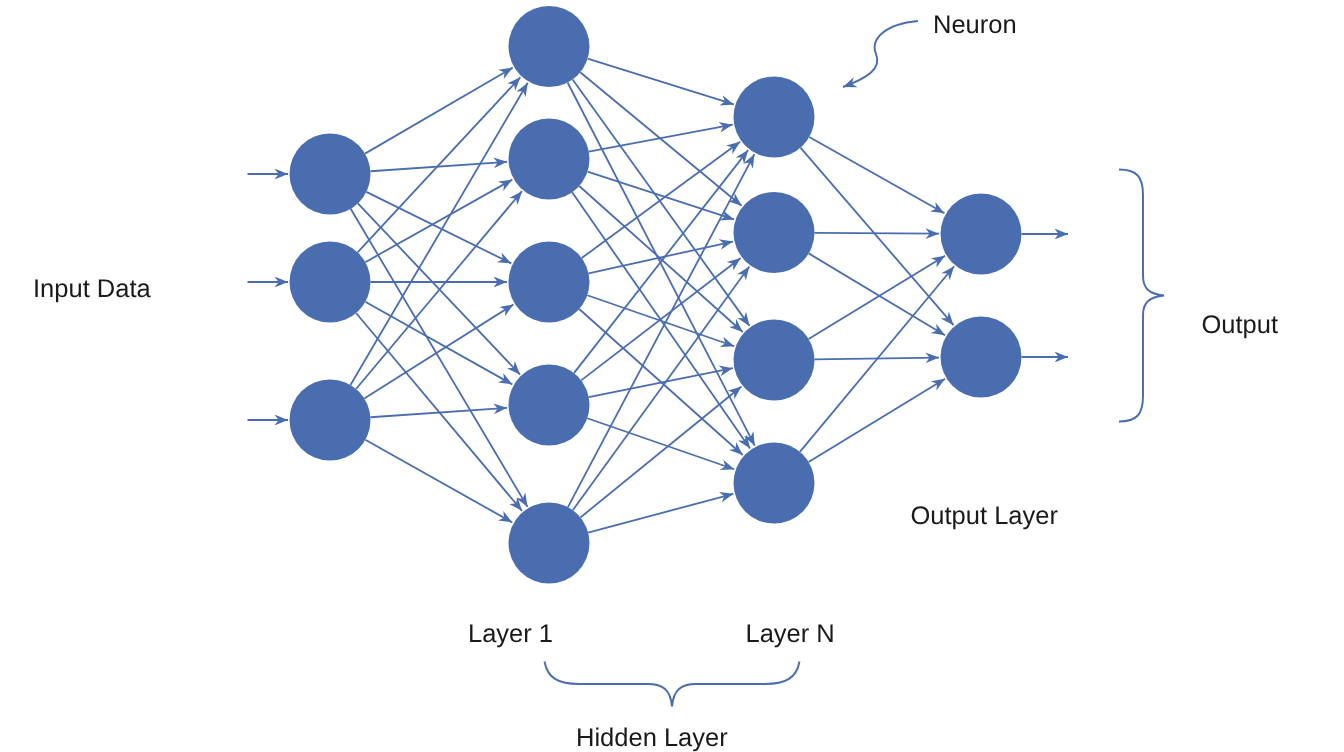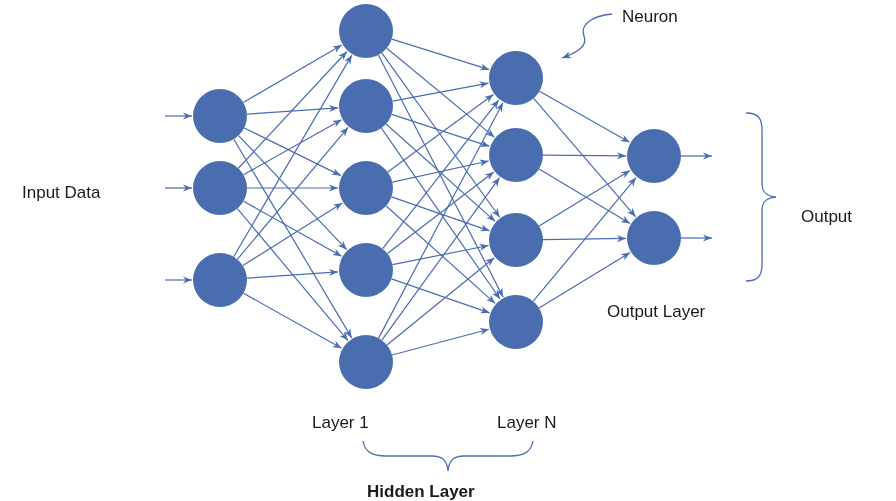--- a/index.html
+++ b/index.html
@@ -89,16 +89,16 @@
 
     <path d="M746,113 C758,113 762,118 762,130 L762,184 C762,192 766,196 776,197 C766,198 762,202 762,210 L762,264 C762,276 758,281 746,281" stroke="#4A6DB0" stroke-width="1.3" fill="none"></path>
 
     <path d="M363,441 C365,452 372,456 386,456 L432,456 C442,456 447,460 448,471 C449,460 454,456 464,456 L510,456 C524,456 531,452 533,441" stroke="#4A6DB0" stroke-width="1.3" fill="none"></path>
   </g>
 </svg>
 
 <div class="lbl" style="left:22px; top:183px;">Input Data</div>
 <div class="lbl" style="left:622px; top:7px;">Neuron</div>
 <div class="lbl" style="left:801px; top:183px;margin-top:24px;">Output</div>
-<div class="lbl" style="left:607px; top:302px;">Output Layer</div>
+<div class="lbl" style="left:607px; top:334px;">Output Layer</div>
 <div class="lbl" style="left:312px; top:413px;">Layer 1</div>
 <div class="lbl" style="left:497px; top:413px;text-align:center;">Layer N</div>
-<div class="lbl" style="left:367px; top:482px;font-weight:bold;">Hidden Layer</div>
+<div class="lbl" style="left:384px; top:482px;">Hidden Layer</div>
 
 </body></html>

